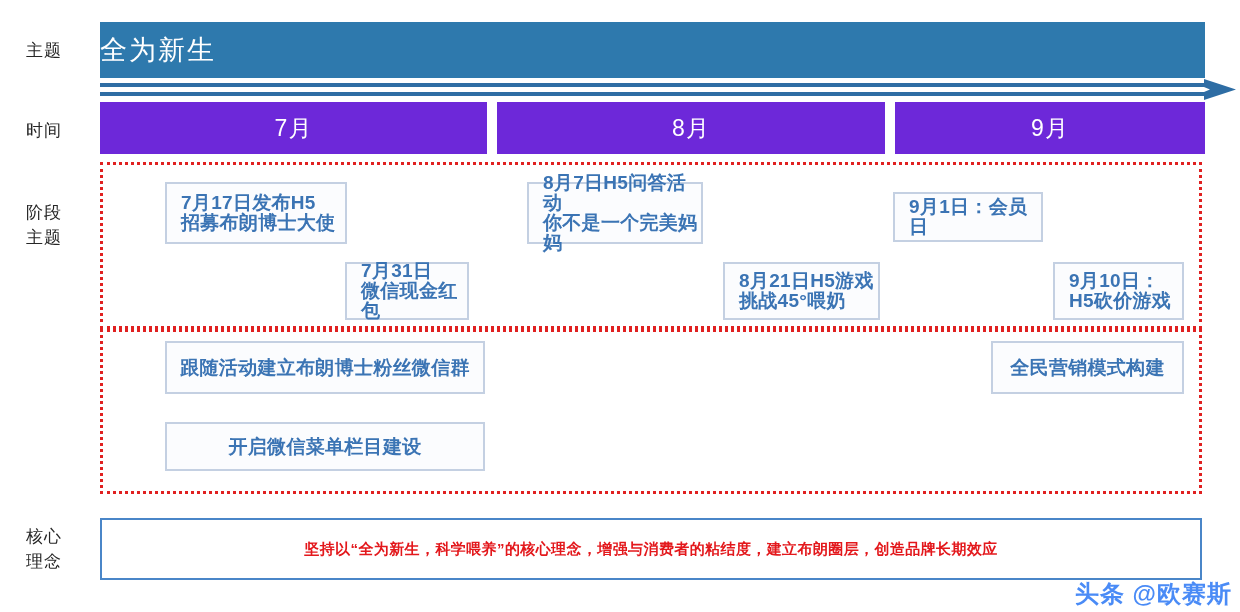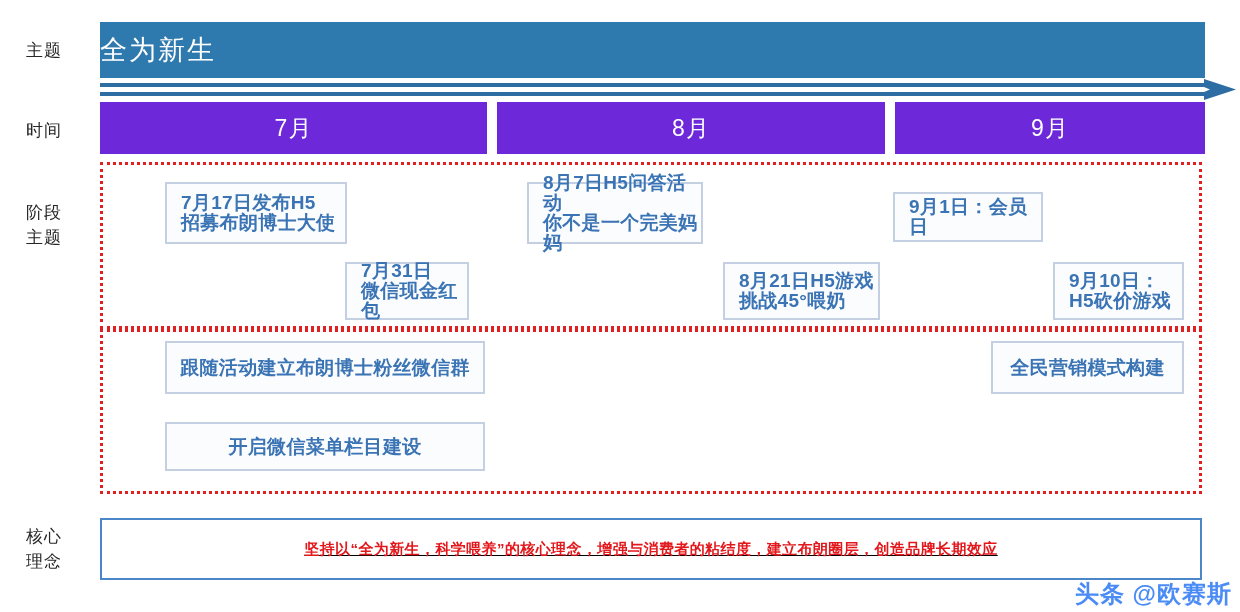--- a/index.html
+++ b/index.html
@@ -128,21 +128,20 @@
   .core-box {
     position: absolute;
     left: 100px; top: 518px;
     width: 1102px; height: 62px;
     box-sizing: border-box;
     border: 2px solid #4a86c8;
     background: #ffffff;
     display: flex;
     align-items: center;
     justify-content: center;
-    text-decoration: underline;
   }
   .core-box .txt {
     color: #e3181c;
     font-size: 15px;
     font-weight: bold;
     letter-spacing: 0.4px;
   }
 
   
   .watermark {

